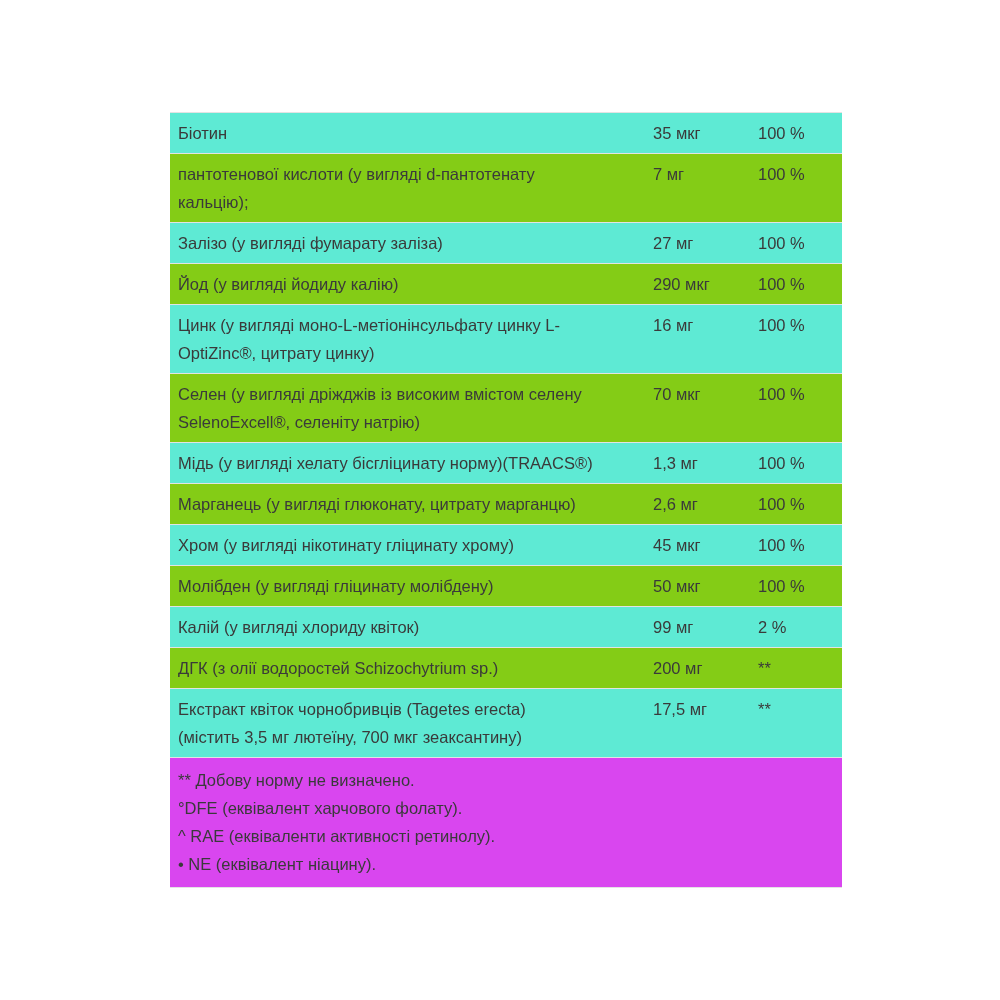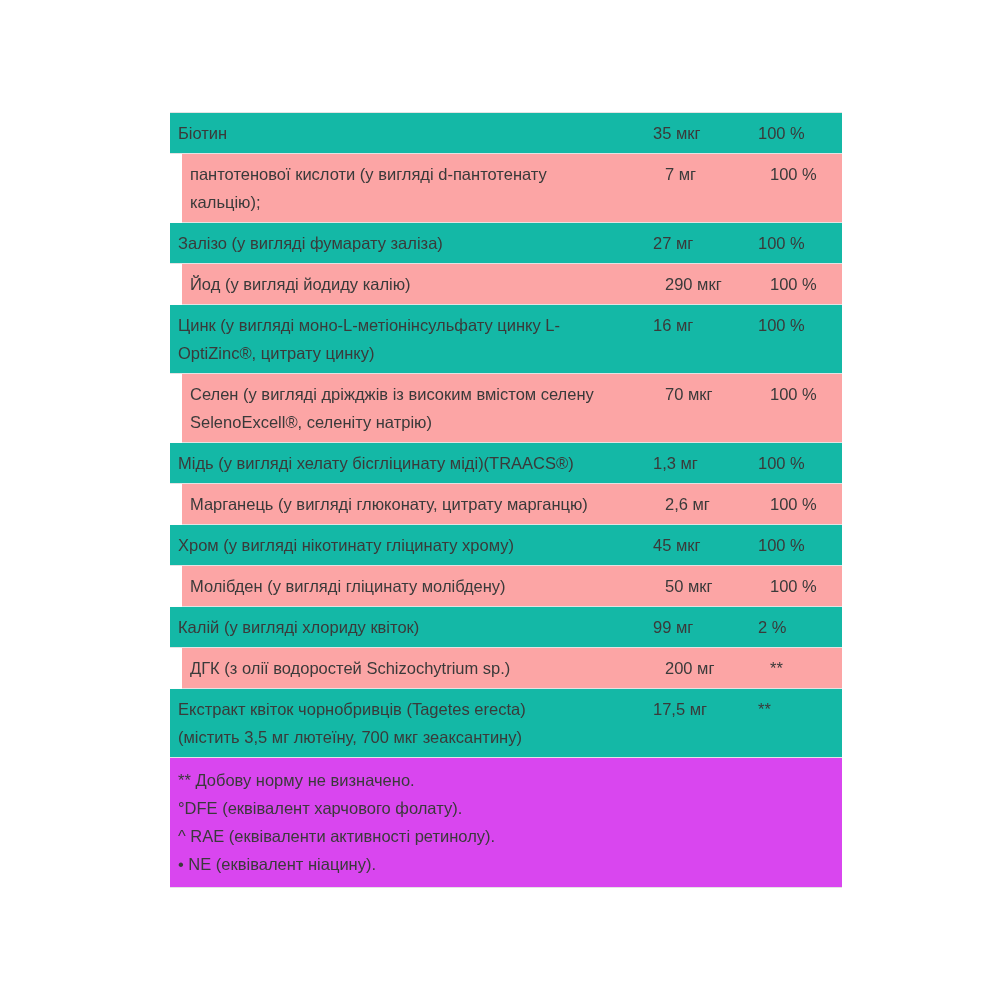--- a/index.html
+++ b/index.html
@@ -23,36 +23,35 @@
     border-top: 1px solid #e3e3e3;
     font-size: 16.5px;
     font-stretch: condensed;
   }
   .row {
     display: grid;
     grid-template-columns: 483px 105px 1fr;
     border-bottom: 1px solid #e3e3e3;
     padding: 6px 0;
     line-height: 28px;
-    background: #14b8a6;
+    background: #5eead4;
   }
   .row .cell.name {
     padding-left: 8px;
     padding-right: 14px;
     white-space: pre-line;
   }
   .row .cell.amount {
     white-space: nowrap;
   }
   .row .cell.dv {
     white-space: nowrap;
   }
   .striped {
-    background: #fca5a5;
-    margin-left: 12px;
+    background: #84cc16;
   }
   .footnotes {
     border-bottom: 1px solid #e3e3e3;
     padding: 8px 0 9px 8px;
     line-height: 28px;
     background: #d946ef;
   }
   .note-line {
     white-space: pre-line;
   }
@@ -94,21 +93,21 @@
   </div>
 
   <div class="row striped">
     <div class="cell name">Селен (у вигляді дріжджів із високим вмістом селену
 SelenoExcell®, селеніту натрію)</div>
     <div class="cell amount">70 мкг</div>
     <div class="cell dv">100 %</div>
   </div>
 
   <div class="row">
-    <div class="cell name">Мідь (у вигляді хелату бісгліцинату міді)(TRAACS®)</div>
+    <div class="cell name">Мідь (у вигляді хелату бісгліцинату норму)(TRAACS®)</div>
     <div class="cell amount">1,3 мг</div>
     <div class="cell dv">100 %</div>
   </div>
 
   <div class="row striped">
     <div class="cell name">Марганець (у вигляді глюконату, цитрату марганцю)</div>
     <div class="cell amount">2,6 мг</div>
     <div class="cell dv">100 %</div>
   </div>
 

